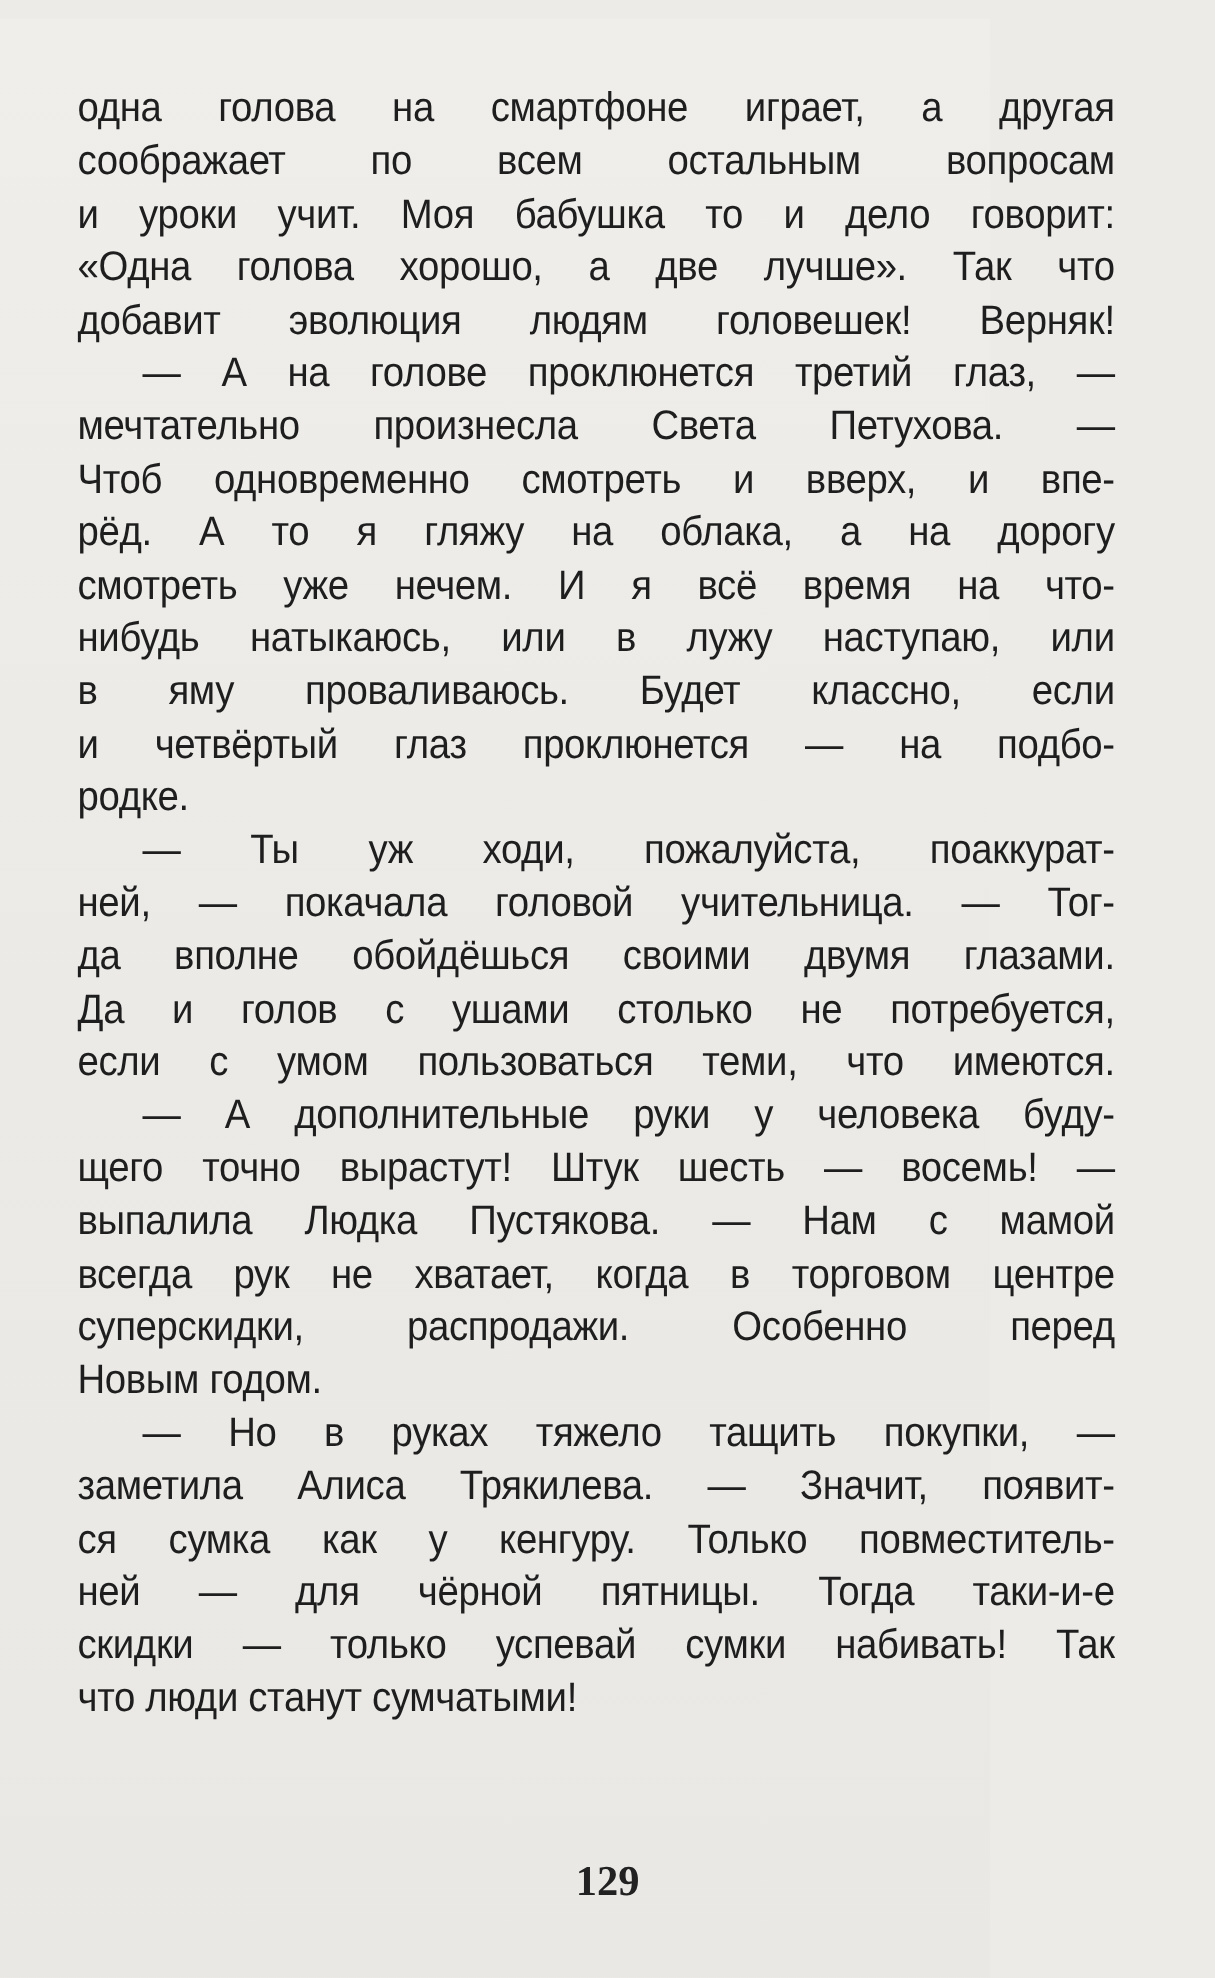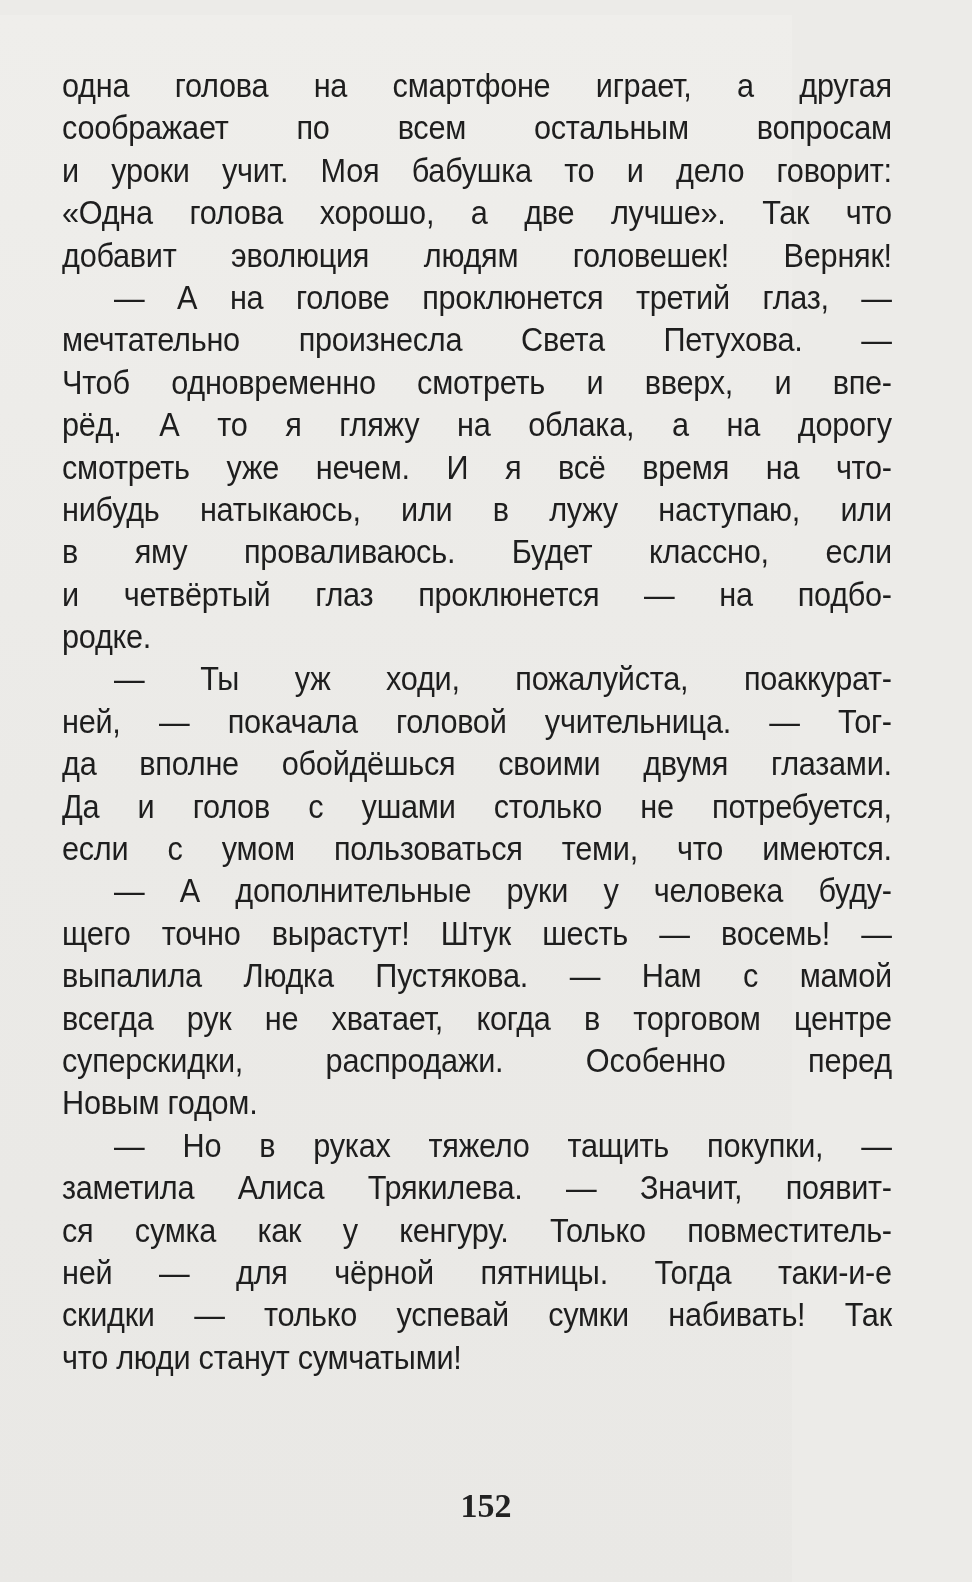--- a/index.html
+++ b/index.html
@@ -95,14 +95,14 @@
     <span class="line last">Новым годом.</span>
 
     <span class="line indent">— Но в руках тяжело тащить покупки, —</span>
     <span class="line">заметила Алиса Трякилева. — Значит, появит-</span>
     <span class="line">ся сумка как у кенгуру. Только повместитель-</span>
     <span class="line">ней — для чёрной пятницы. Тогда таки-и-е</span>
     <span class="line">скидки — только успевай сумки набивать! Так</span>
     <span class="line last">что люди станут сумчатыми!</span>
   </div>
 
-  <div class="page-number">152</div>
+  <div class="page-number">129</div>
 </div>
 
 </body></html>

